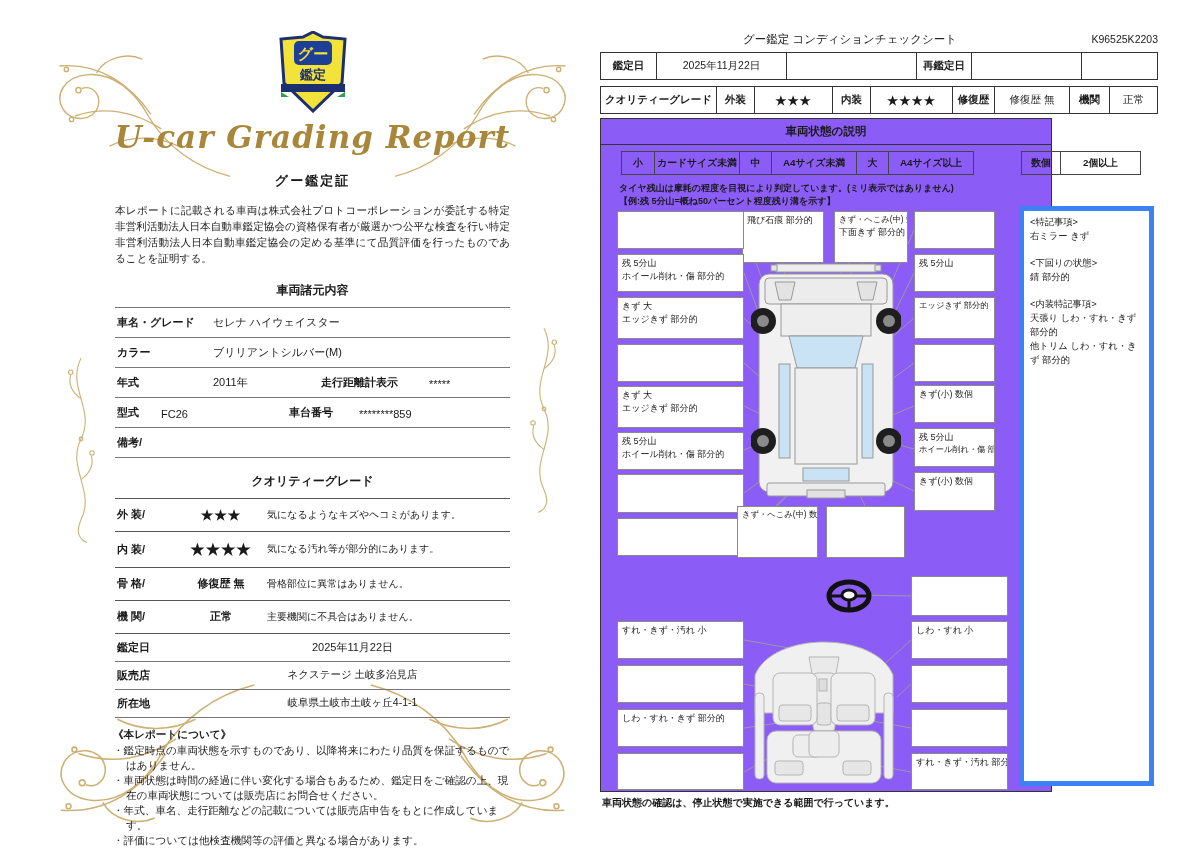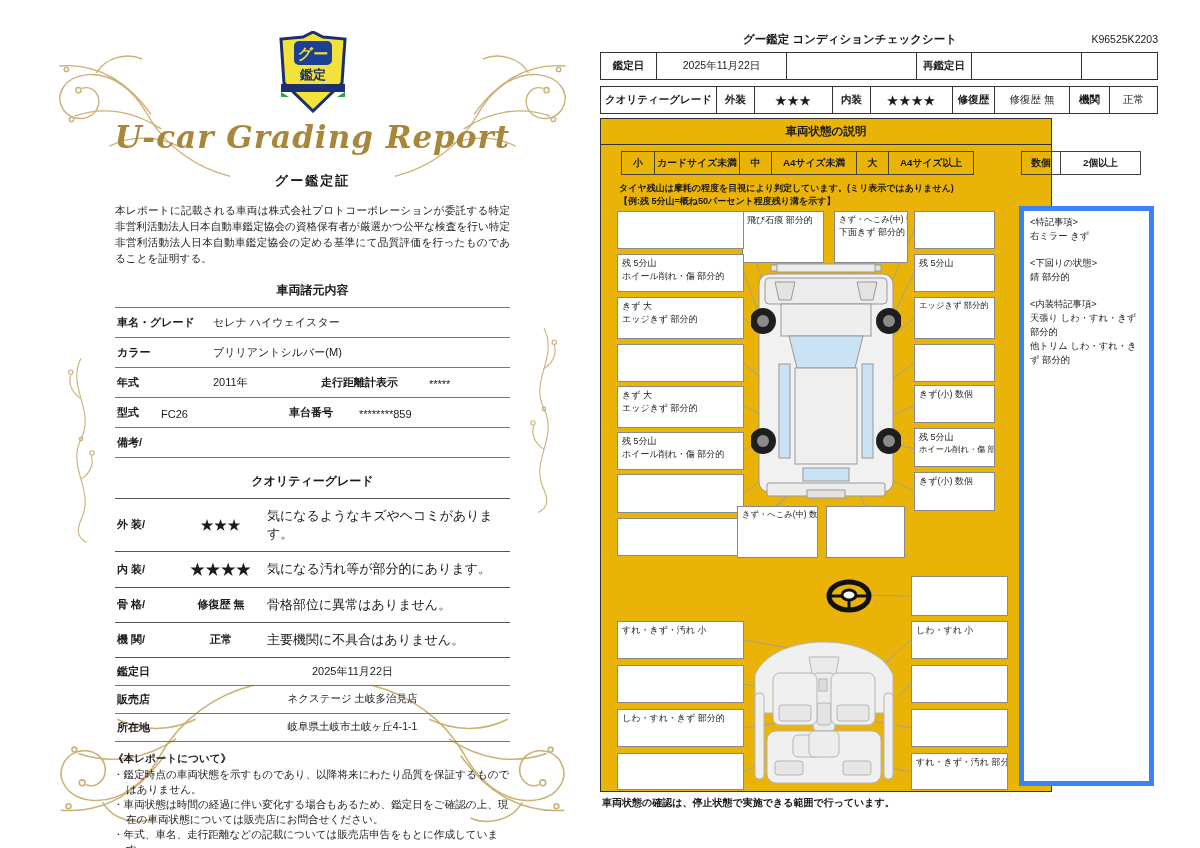--- a/index.html
+++ b/index.html
@@ -19,41 +19,41 @@
   .lp-sec { text-align:center; font-weight:bold; font-size:12px; margin-top:15px; }
   .spec-tbl { margin:8px 60px 0 60px; border-top:1px solid #777; }
   .srow { display:flex; align-items:flex-end; border-bottom:1px solid #777; padding:7px 2px; font-size:11px; min-height:27px;}
   .srow .lab { font-weight:bold; }
   .grade-tbl { margin:8px 60px 0 60px; }
   .grow { display:flex; align-items:center; border-bottom:1px solid #555; padding:8px 2px; font-size:11px; min-height:33px;}
   .grow:first-child { border-top:1px solid #555; }
   .grow .glab { font-weight:bold; width:58px; }
   .grow .gval { width:92px; text-align:center; font-weight:bold; }
   .grow .stars { font-size:14px; letter-spacing:1px; }
-  .grow .gdesc { flex:1; font-size:13px; }
+  .grow .gdesc { flex:1; font-size:10px; }
   .info-tbl { margin:0 60px; }
   .irow { display:flex; align-items:center; border-bottom:1px solid #777; padding:6px 2px; font-size:11px; min-height:25px;}
   .irow .ilab { font-weight:bold; width:80px; }
   .irow .ival { flex:1; text-align:center; }
   .about { margin:9px 58px 0 58px; font-size:10.6px; line-height:1.42; }
   .about-title { font-weight:bold; margin-bottom:1px; }
   .about-item { padding-left:13px; text-indent:-13px; }
   .about-item::before { content:"・"; }
 
   
   .page-right { position:absolute; left:600px; top:30px; width:558px; height:800px; z-index:1; }
-  .rp-title { position:absolute; left:60px; top:2px; width:380px; text-align:center; font-weight:bold; font-size:11.5px; }
+  .rp-title { position:absolute; left:60px; top:2px; width:380px; text-align:center; font-weight:normal; font-size:11.5px; }
   .rp-no { position:absolute; right:0; top:3px; font-size:10.5px; }
   .tbl { position:absolute; display:flex; border:1.5px solid #333; background:#fff; }
   .cell { display:flex; align-items:center; justify-content:center; font-size:10.5px;
     border-left:1px solid #333; height:100%; text-align:center; }
   .cell:first-child { border-left:none; }
   .cell.b { font-weight:bold; }
   .cell .stars2 { font-size:12.5px; font-weight:bold; letter-spacing:1px; }
-  .bigbox { position:absolute; left:0; top:88px; width:452px; height:674px; border:1.5px solid #333; background:#eab308; }
+  .bigbox { position:absolute; left:0; top:88px; width:452px; height:674px; border:1.5px solid #333; background:#8b5cf6; }
   .bigbox-title { height:26px; border-bottom:1px solid #333; display:flex; align-items:center; justify-content:center;
     font-weight:bold; font-size:11.5px; }
   .legend { position:absolute; display:flex; border:1px solid #444; height:24px; }
   .lcell { display:flex; align-items:center; justify-content:center; font-size:9.8px; font-weight:bold;
     border-left:1px solid #444; height:100%; text-align:center; }
   .lcell:first-child { border-left:none; }
   .tire-note { position:absolute; left:18px; top:63px; font-size:9px; font-weight:bold; line-height:1.45; }
   .callout { position:absolute; border:1px solid #8a8a8a; background:#fff; font-size:9px; line-height:1.4;
     padding:2px 4px; z-index:3; overflow:hidden; }
   .callout .l { display:block; white-space:nowrap; }

